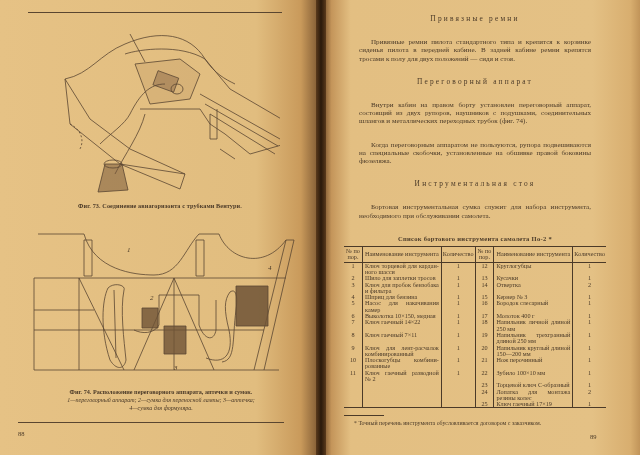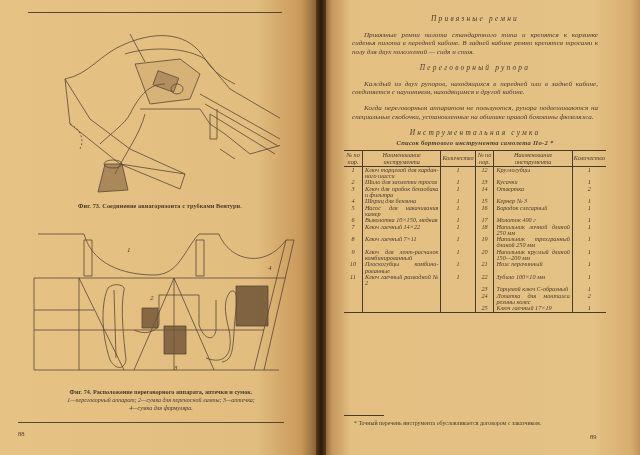--- a/index.html
+++ b/index.html
@@ -12,21 +12,21 @@
   .rule-bot{position:absolute;left:18px;top:422px;width:266px;border-top:1px solid #5a4630;}
   .fig73{position:absolute;left:30px;top:14px;width:250px;height:180px;}
   .fig74{position:absolute;left:24px;top:230px;width:272px;height:148px;}
   .cap73{position:absolute;left:20px;top:202px;width:280px;text-align:center;font-size:6.2px;font-weight:bold;letter-spacing:.1px;}
   .cap74{position:absolute;left:20px;top:388px;width:282px;text-align:center;font-size:6.2px;line-height:8px;}
   .cap74 .title{font-weight:bold;}
   .cap74 .legend{font-style:italic;font-size:6px;}
   .pnum-l{position:absolute;left:18px;top:430px;font-size:6.5px;}
   .pnum-r{position:absolute;left:268px;top:433px;font-size:6.5px;}
   .rtext{position:absolute;left:22px;width:262px;font-size:7.1px;line-height:8.2px;text-align:justify;}
-  .rtext p{margin:8px;text-indent:12px;}
+  .rtext p{margin:15px;text-indent:12px;}
   .h{text-align:center;letter-spacing:2.2px;font-size:7.4px;margin:1px 0 2px;}
   .tabtitle{text-align:center;font-weight:bold;font-size:6.5px;letter-spacing:.3px;margin-top:2px;}
   table{border-collapse:collapse;width:100%;font-size:6.2px;line-height:6.3px;margin-top:3px;}
   th{font-weight:normal;text-align:center;padding:1px 1px;border-top:1px solid #4b3a28;border-bottom:1px solid #4b3a28;vertical-align:middle;}
   td{padding:0 2px;vertical-align:top;}
   .c-no{width:14px;text-align:center;}
   .c-name{width:74px;}
   .c-qty{width:18px;text-align:center;}
   .vr{border-right:1px solid #4b3a28;}
   tbody tr.bot td{border-bottom:1px solid #4b3a28;}
@@ -94,30 +94,31 @@
   <div class="cap74">
     <div class="title">Фиг. 74. Расположение переговорного аппарата, аптечки и сумок.</div>
     <div class="legend">1—переговорный аппарат; 2—сумка для переносной лампы; 3—аптечка;</div>
     <div class="legend">4—сумка для формуляра.</div>
   </div>
   <div class="rule-bot"></div>
   <div class="pnum-l">88</div>
 </div>
 
 <div class="page right">
-  <div class="rtext" style="top:14px;font-style:italic;">
+  <div class="rtext" style="top:14px;">
     <div class="h">Привязные ремни</div>
     <p>Привязные ремни пилота стандартного типа и крепятся к корзинке сиденья пилота в передней кабине. В задней кабине ремни крепятся тросами к полу для двух положений — сидя и стоя.</p>
 
-    <div class="h">Переговорный рупора</div>
-    <p>Каждый из двух рупоров, находящихся в передней или в задней кабине, соединяется с наушником, находящимся в другой кабине.</p>
+    <div class="h">Переговорный аппарат</div>
+    <p>Внутри кабин на правом борту установлен переговорный аппарат, состоящий из двух рупоров, наушников с подушками, соединительных шлангов и металлических переходных трубок (фиг. 74).</p>
     <p>Когда переговорным аппаратом не пользуются, рупора подвешиваются на специальные скобочки, установленные на обшивке правой боковины фюзеляжа.</p>
 
 
-    <div class="h">Инструментальная сумка</div>
+    <div class="h">Инструментальная стоя</div>
+    <p>Бортовая инструментальная сумка служит для набора инструмента, необходимого при обслуживании самолета.</p>
 
     <div class="tabtitle">Список бортового инструмента самолета По-2 *</div>
 
     <table>
       <thead>
         <tr>
           <th class="c-no vr">№ по пор.</th>
           <th class="c-name vr">Наименование инструмента</th>
           <th class="c-qty vr">Количество</th>
           <th class="c-no vr">№ по пор.</th>

